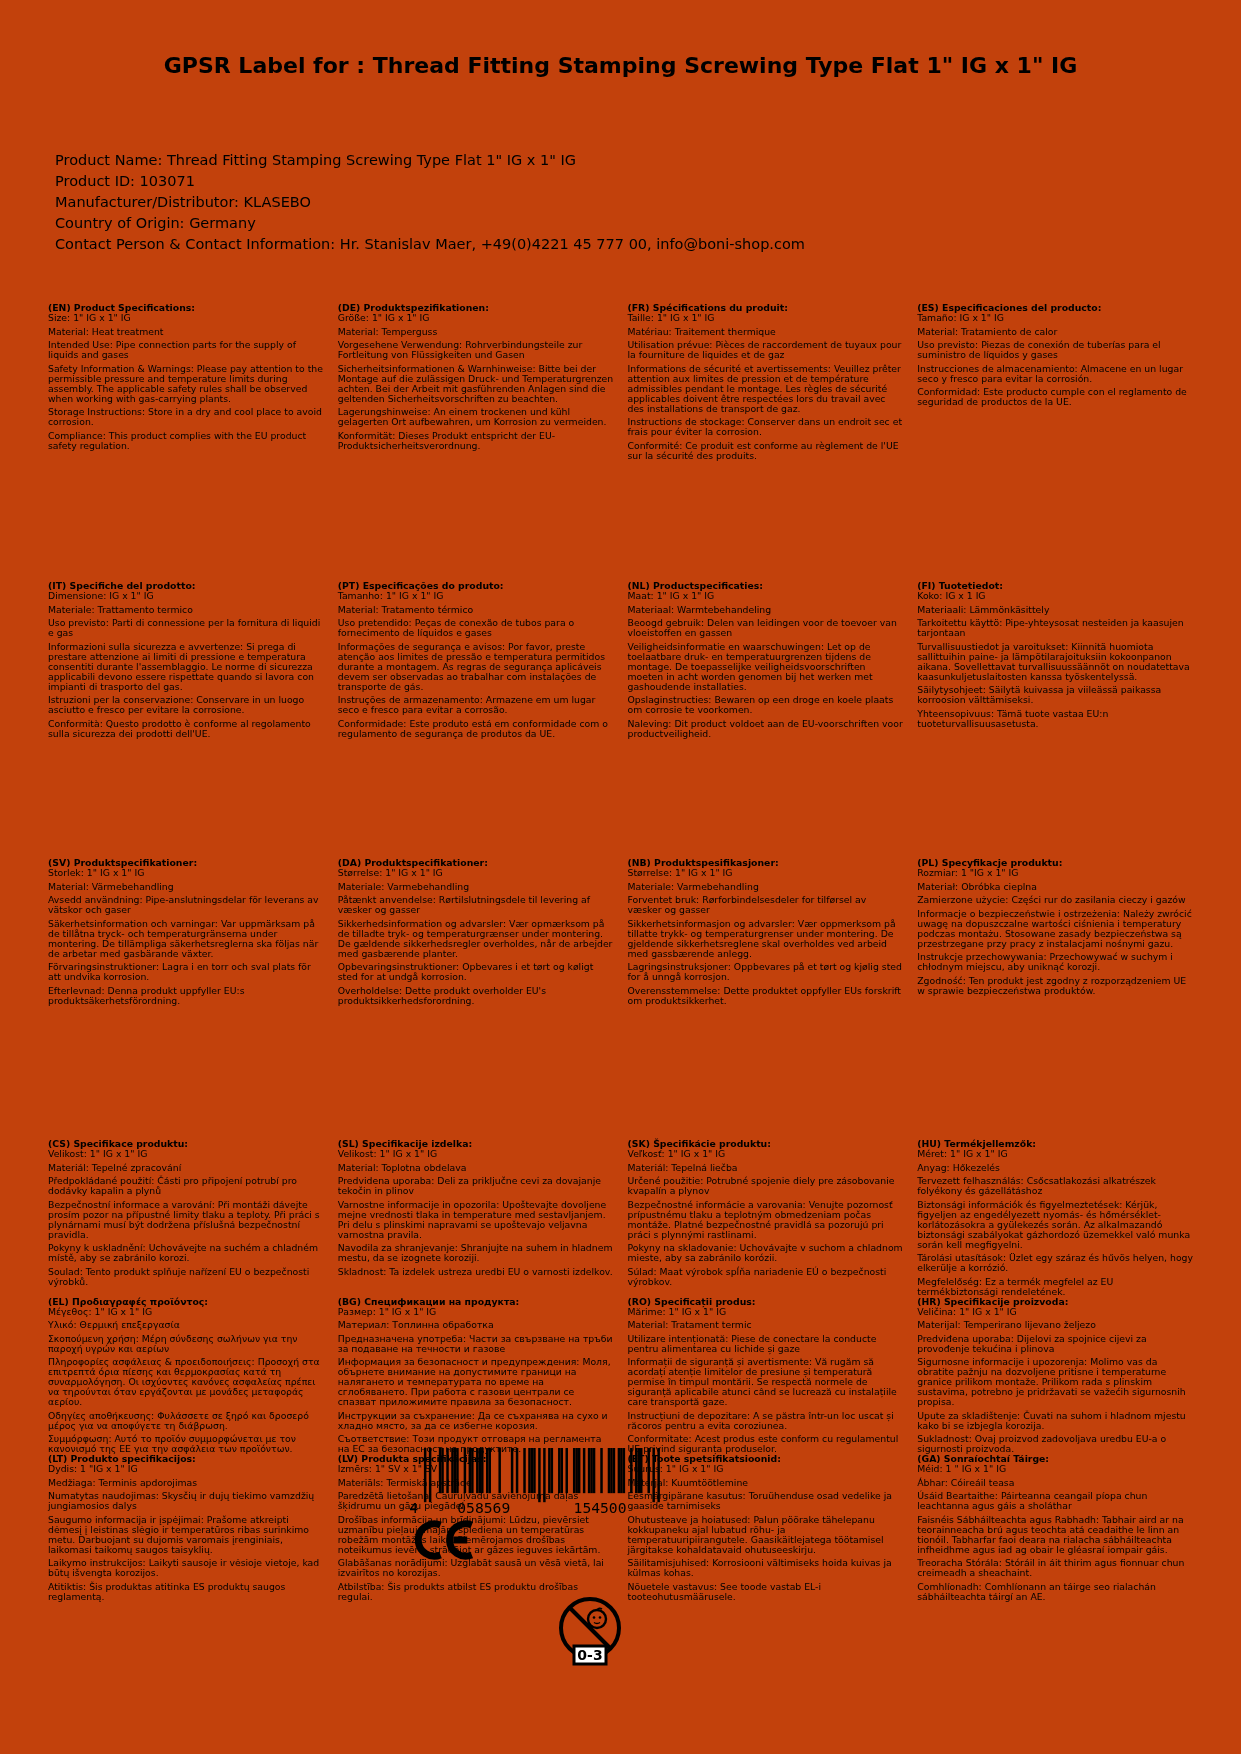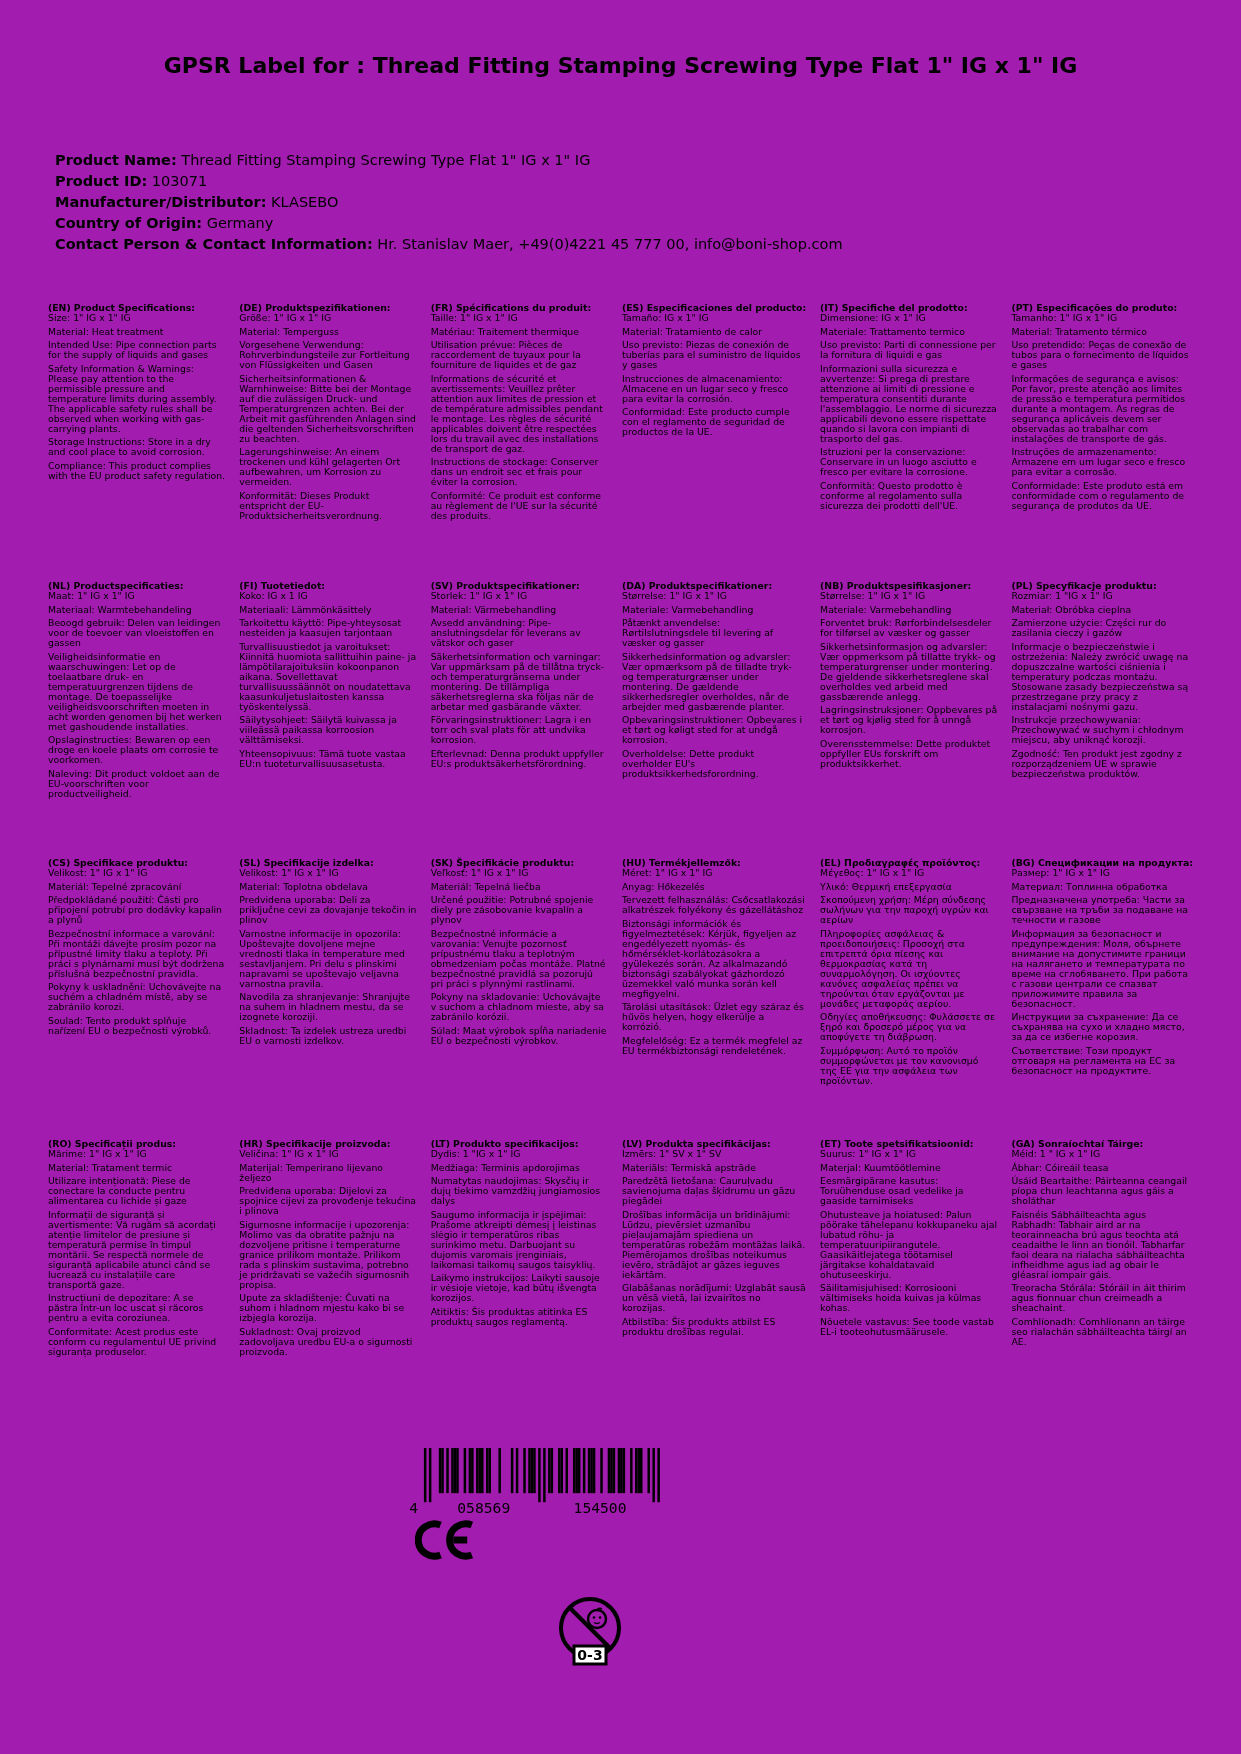--- a/index.html
+++ b/index.html
@@ -1,35 +1,35 @@
 <!DOCTYPE html>
 <html><head>
 <meta charset="utf-8">
 <style>
   * { margin:0; padding:0; box-sizing:border-box; }
   html,body { background:#e8e8e8; }
   .page {
     position:relative; width:1241px; height:1754px; margin:0 auto;
-    background:#a21caf; color:#000;
+    background:#c2410c; color:#000;
     font-family:"DejaVu Sans","Liberation Sans",sans-serif;
   }
   .title {
     position:absolute; top:48px; left:110px; right:110px;
     text-align:center; font-size:22px; line-height:1.6; font-weight:bold;
   }
   .product-info {
     position:absolute; top:150px; left:55px; right:55px;
     font-size:14.5px; line-height:21px;
   }
   .pi-row { white-space:nowrap; }
-  .pi-label { font-weight:bold; }
+  .pi-label { font-weight:normal; }
   .pi-value { font-weight:normal; }
   .spec-grid {
     position:absolute; top:303px; left:48px; width:1145px;
-    display:grid; grid-template-columns:repeat(6,1fr); column-gap:14px;
+    display:grid; grid-template-columns:repeat(4,1fr); column-gap:14px;
     grid-template-rows:minmax(278px,auto) minmax(277px,auto) minmax(281px,auto) auto;
     font-size:9.3px; line-height:10px;
   }
   .spec-cell { overflow:visible; }
   .spec-header { font-weight:bold; white-space:nowrap; }
   .spec-par + .spec-par { margin-top:3.5px; }
   .spec-header + .spec-par { margin-top:0; }
   .barcode {
     position:absolute; left:408px; top:1448px; width:280px; text-align:left;
   }

